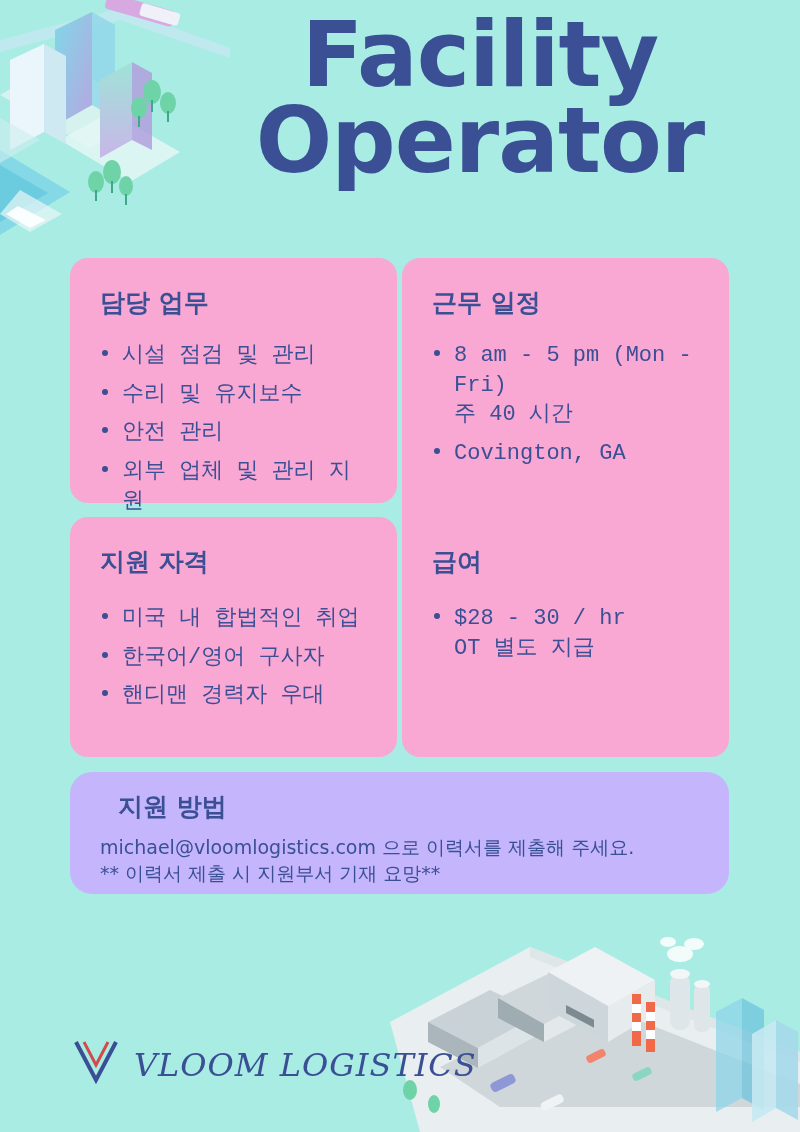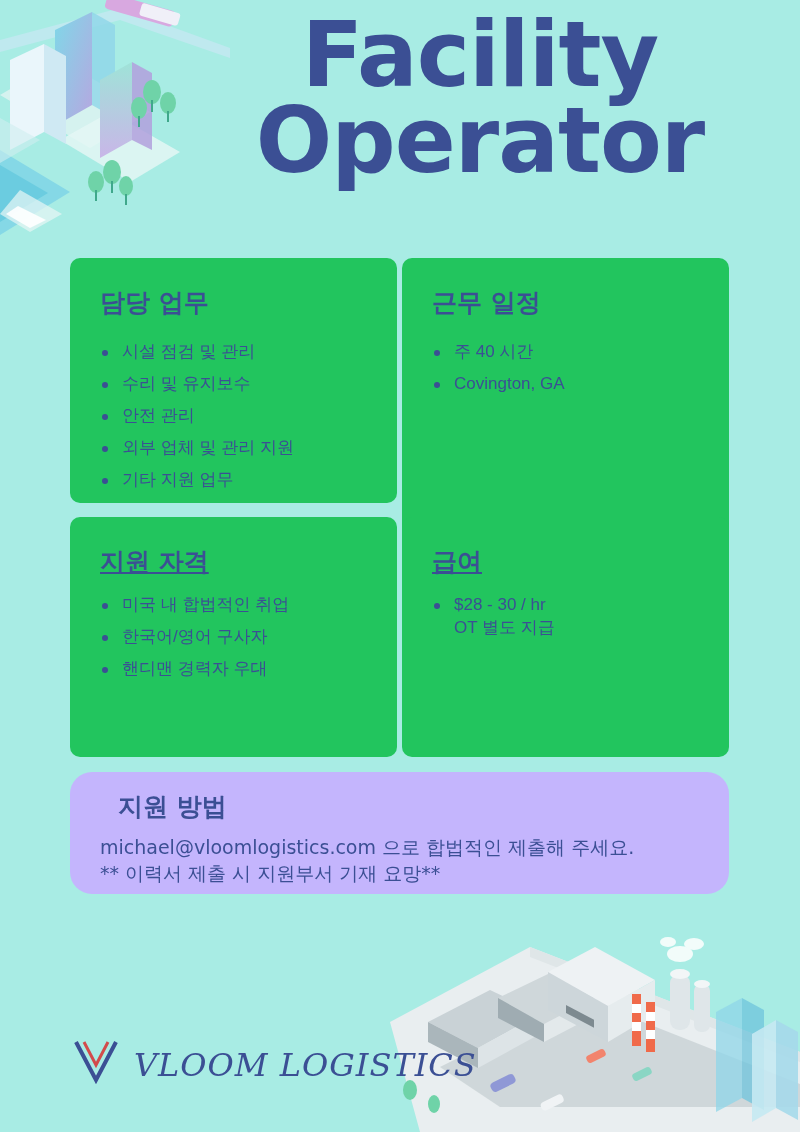--- a/index.html
+++ b/index.html
@@ -30,58 +30,58 @@
     line-height: 0.95;
     letter-spacing: -1px;
     color: #3b4f94;
     text-align: center;
     font-family: "DejaVu Sans", sans-serif;
   }
 
   
   .card {
     position: absolute;
-    background: #22c55e;
-    border-radius: 10px;
+    background: #f9a8d4;
+    border-radius: 18px;
   }
   .card-title {
     font-weight: 700;
     font-size: 25px;
     color: #3b4f94;
     font-family: "DejaVu Sans", sans-serif;
   }
   ul.bullets { list-style: none; }
   ul.bullets > li {
     position: relative;
     padding-left: 22px;
-    font-size: 17px;
+    font-size: 22px;
     line-height: 1.35;
     color: #3b4f94;
     margin-bottom: 9px;
-    font-family: Liberation Sans, sans-serif;
+    font-family: Liberation Mono, monospace;
   }
   ul.bullets > li::before {
     content: "";
     position: absolute;
     left: 2px; top: 9px;
     width: 6px; height: 6px;
     border-radius: 50%;
     background: #3b4f94;
   }
   .sub-line { display: block; padding-left: 0; }
 
   #card-duties   { left: 70px;  top: 258px; width: 327px; height: 245px; padding: 28px 30px; }
   #card-schedule { left: 402px; top: 258px; width: 327px; height: 316px; padding: 28px 30px; }
   #card-quals    { left: 70px;  top: 517px; width: 327px; height: 240px; padding: 28px 30px; }
   #card-pay      { left: 402px; top: 517px; width: 327px; height: 240px; padding: 28px 30px; }
 
   #card-duties .card-title,
   #card-schedule .card-title { margin-bottom: 22px; }
   #card-quals .card-title,
-  #card-pay .card-title { margin-bottom: 16px; text-decoration: underline; }
+  #card-pay .card-title { margin-bottom: 26px; }
 
   #card-apply {
     position: absolute;
     left: 70px; top: 772px;
     width: 659px; height: 122px;
     background: #c4b5fd;
     border-radius: 22px;
     padding: 18px 30px;
   }
   #card-apply .card-title { margin-bottom: 12px; margin-left: 18px;}
@@ -177,20 +177,21 @@
       <li>안전 관리</li>
       <li>외부 업체 및 관리 지원</li>
       <li>기타 지원 업무</li>
     </ul>
   </div>
 
   <div class="card" id="card-schedule">
     <div class="card-title">근무 일정</div>
     <ul class="bullets">
       <li>
+        <span>8 am - 5 pm (Mon - Fri)</span>
         <span class="sub-line">주 40 시간</span>
       </li>
       <li>
         <span>Covington, GA</span>
       </li>
     </ul>
   </div>
 
   <div class="card" id="card-quals">
     <div class="card-title">지원 자격</div>
@@ -212,21 +213,21 @@
     <ul class="bullets">
       <li>
         <span>$28 - 30 / hr</span>
         <span class="sub-line">OT 별도 지급</span>
       </li>
     </ul>
   </div>
 
   <div id="card-apply">
     <div class="card-title">지원 방법</div>
-    <div class="apply-text">michael@vloomlogistics.com 으로 합법적인 제출해 주세요.</div>
+    <div class="apply-text">michael@vloomlogistics.com 으로 이력서를 제출해 주세요.</div>
     <div class="apply-text">** 이력서 제출 시 지원부서 기재 요망**</div>
   </div>
 
   <svg class="city-br" viewBox="0 0 420 230">
 
     <path d="M10 120 L150 45 L420 150 L420 230 L40 230 Z" fill="#e9eef0"></path>
     <path d="M150 45 L420 150 L420 160 L150 55 Z" fill="#dfe6e8"></path>
 
     <path d="M60 165 L200 95 L420 182 L420 205 L120 205 Z" fill="#b9c4c8" opacity="0.55"></path>
 

